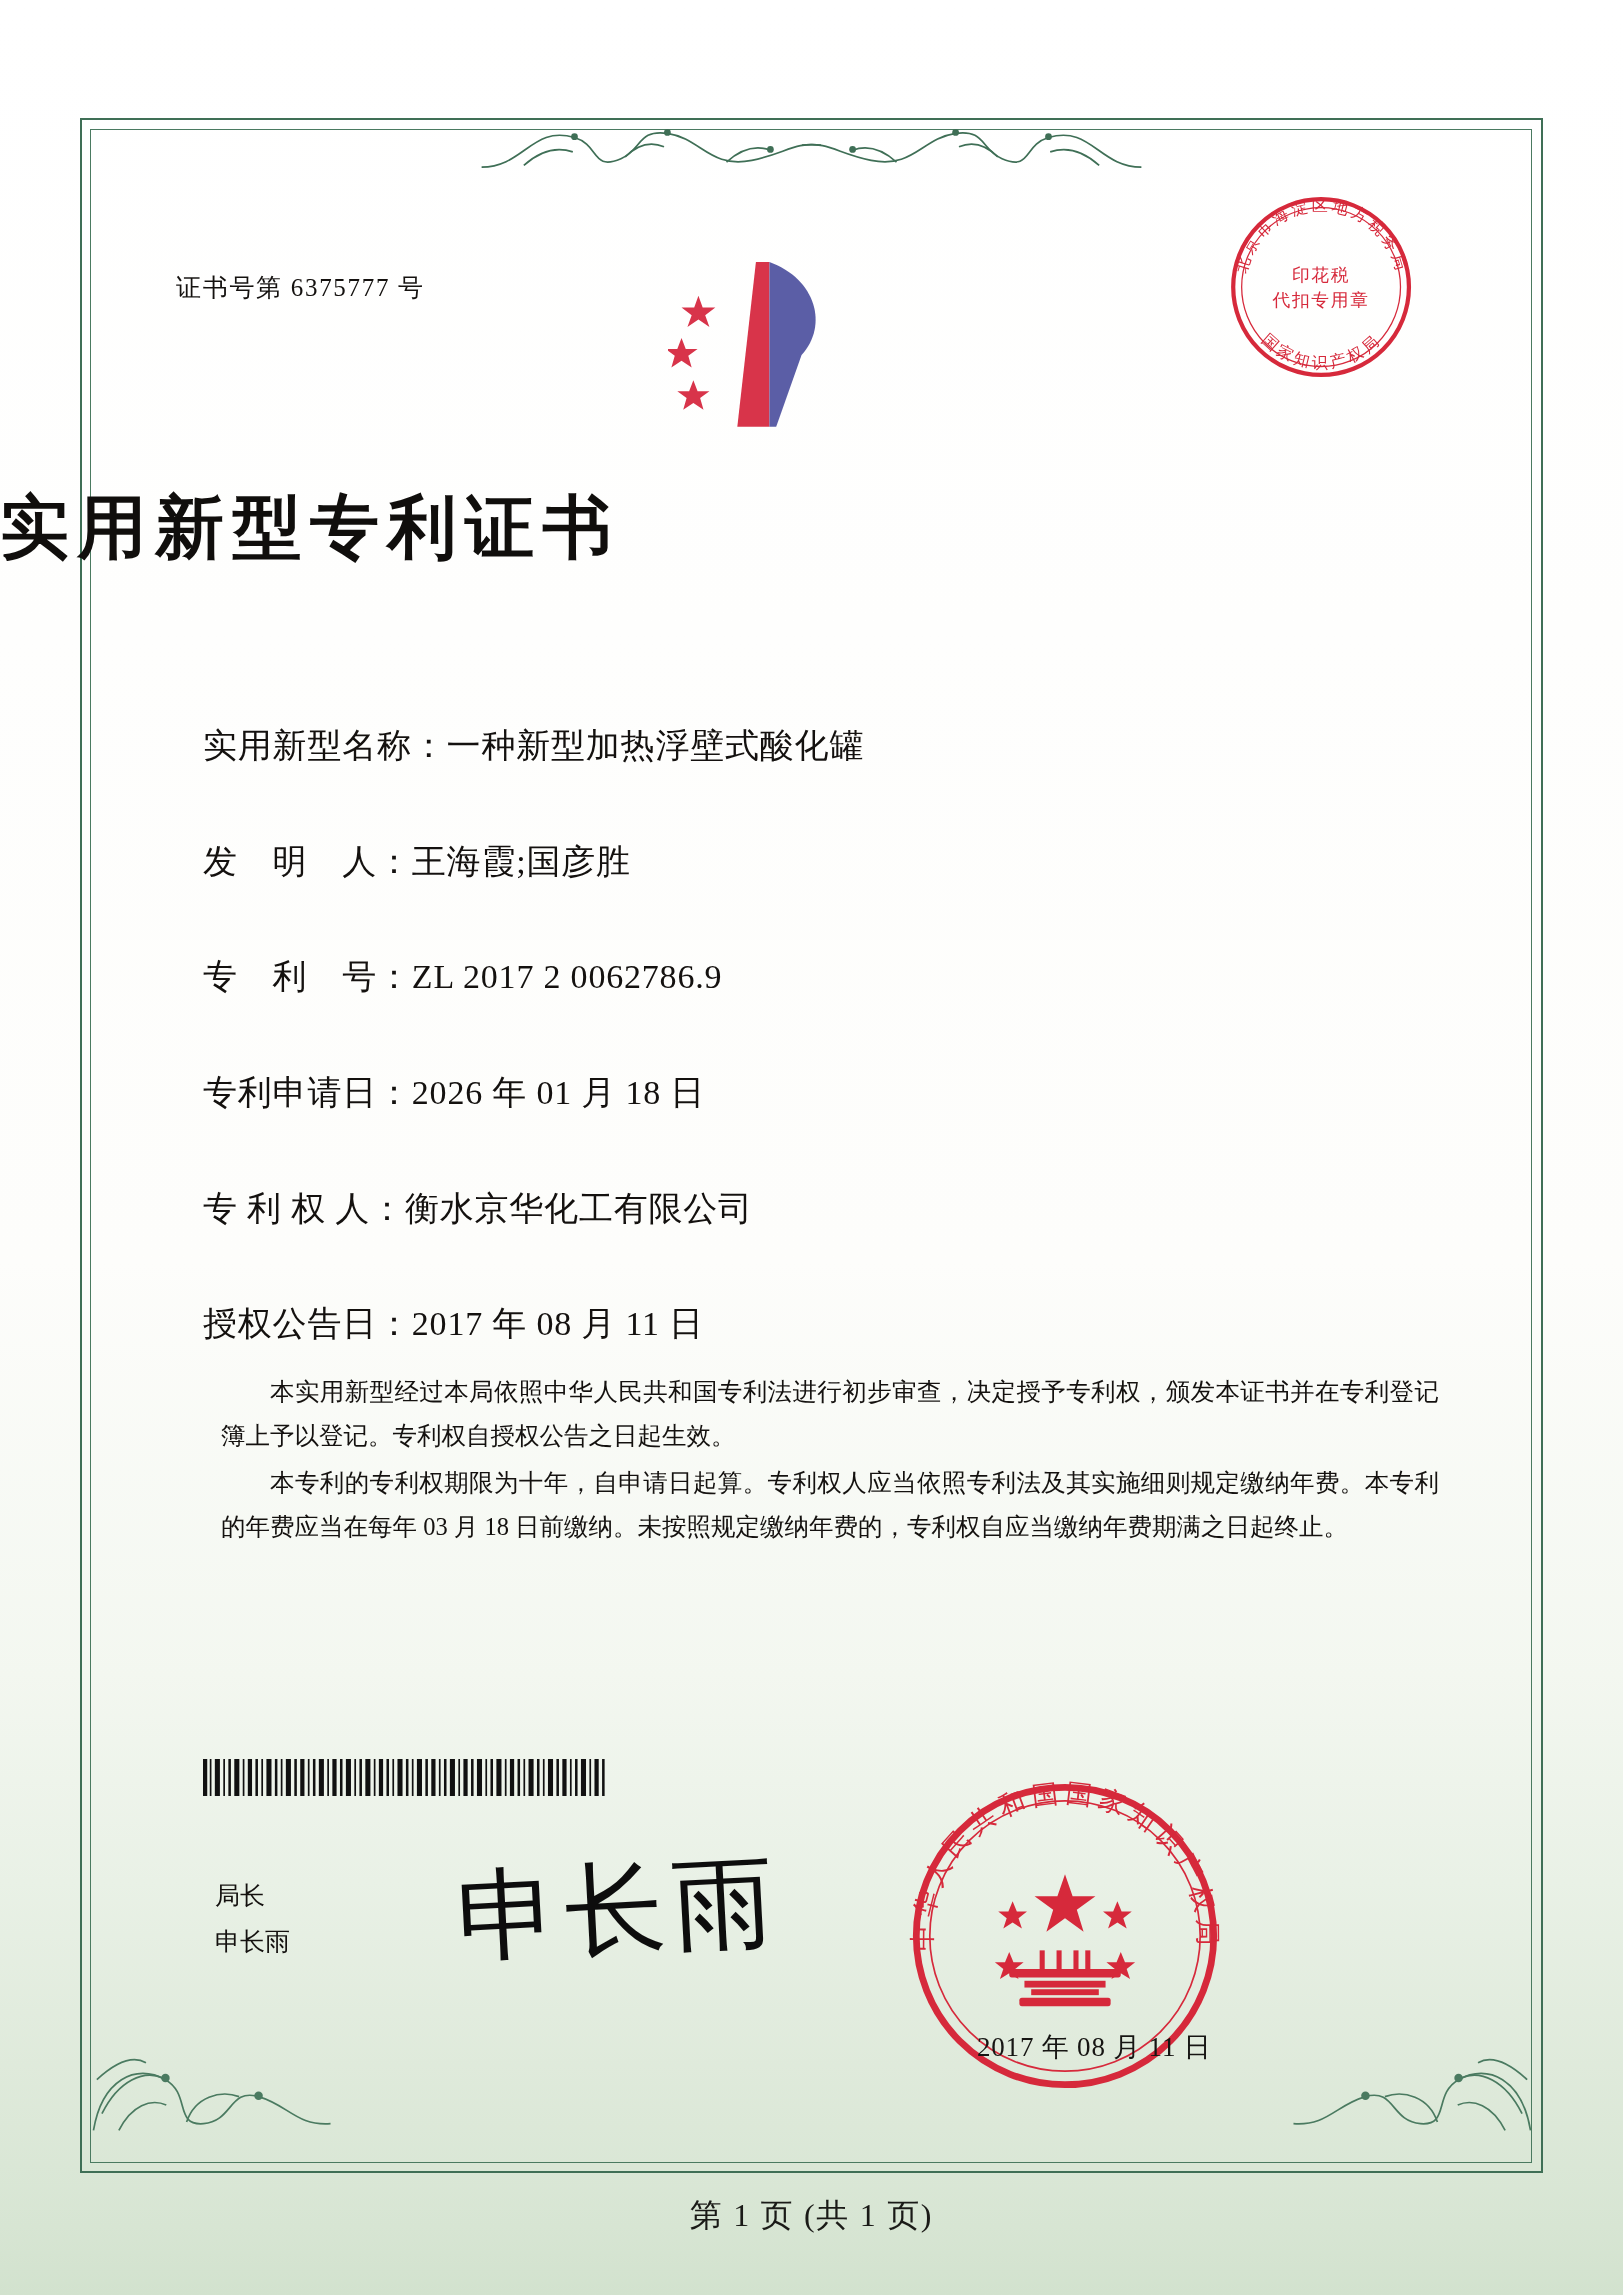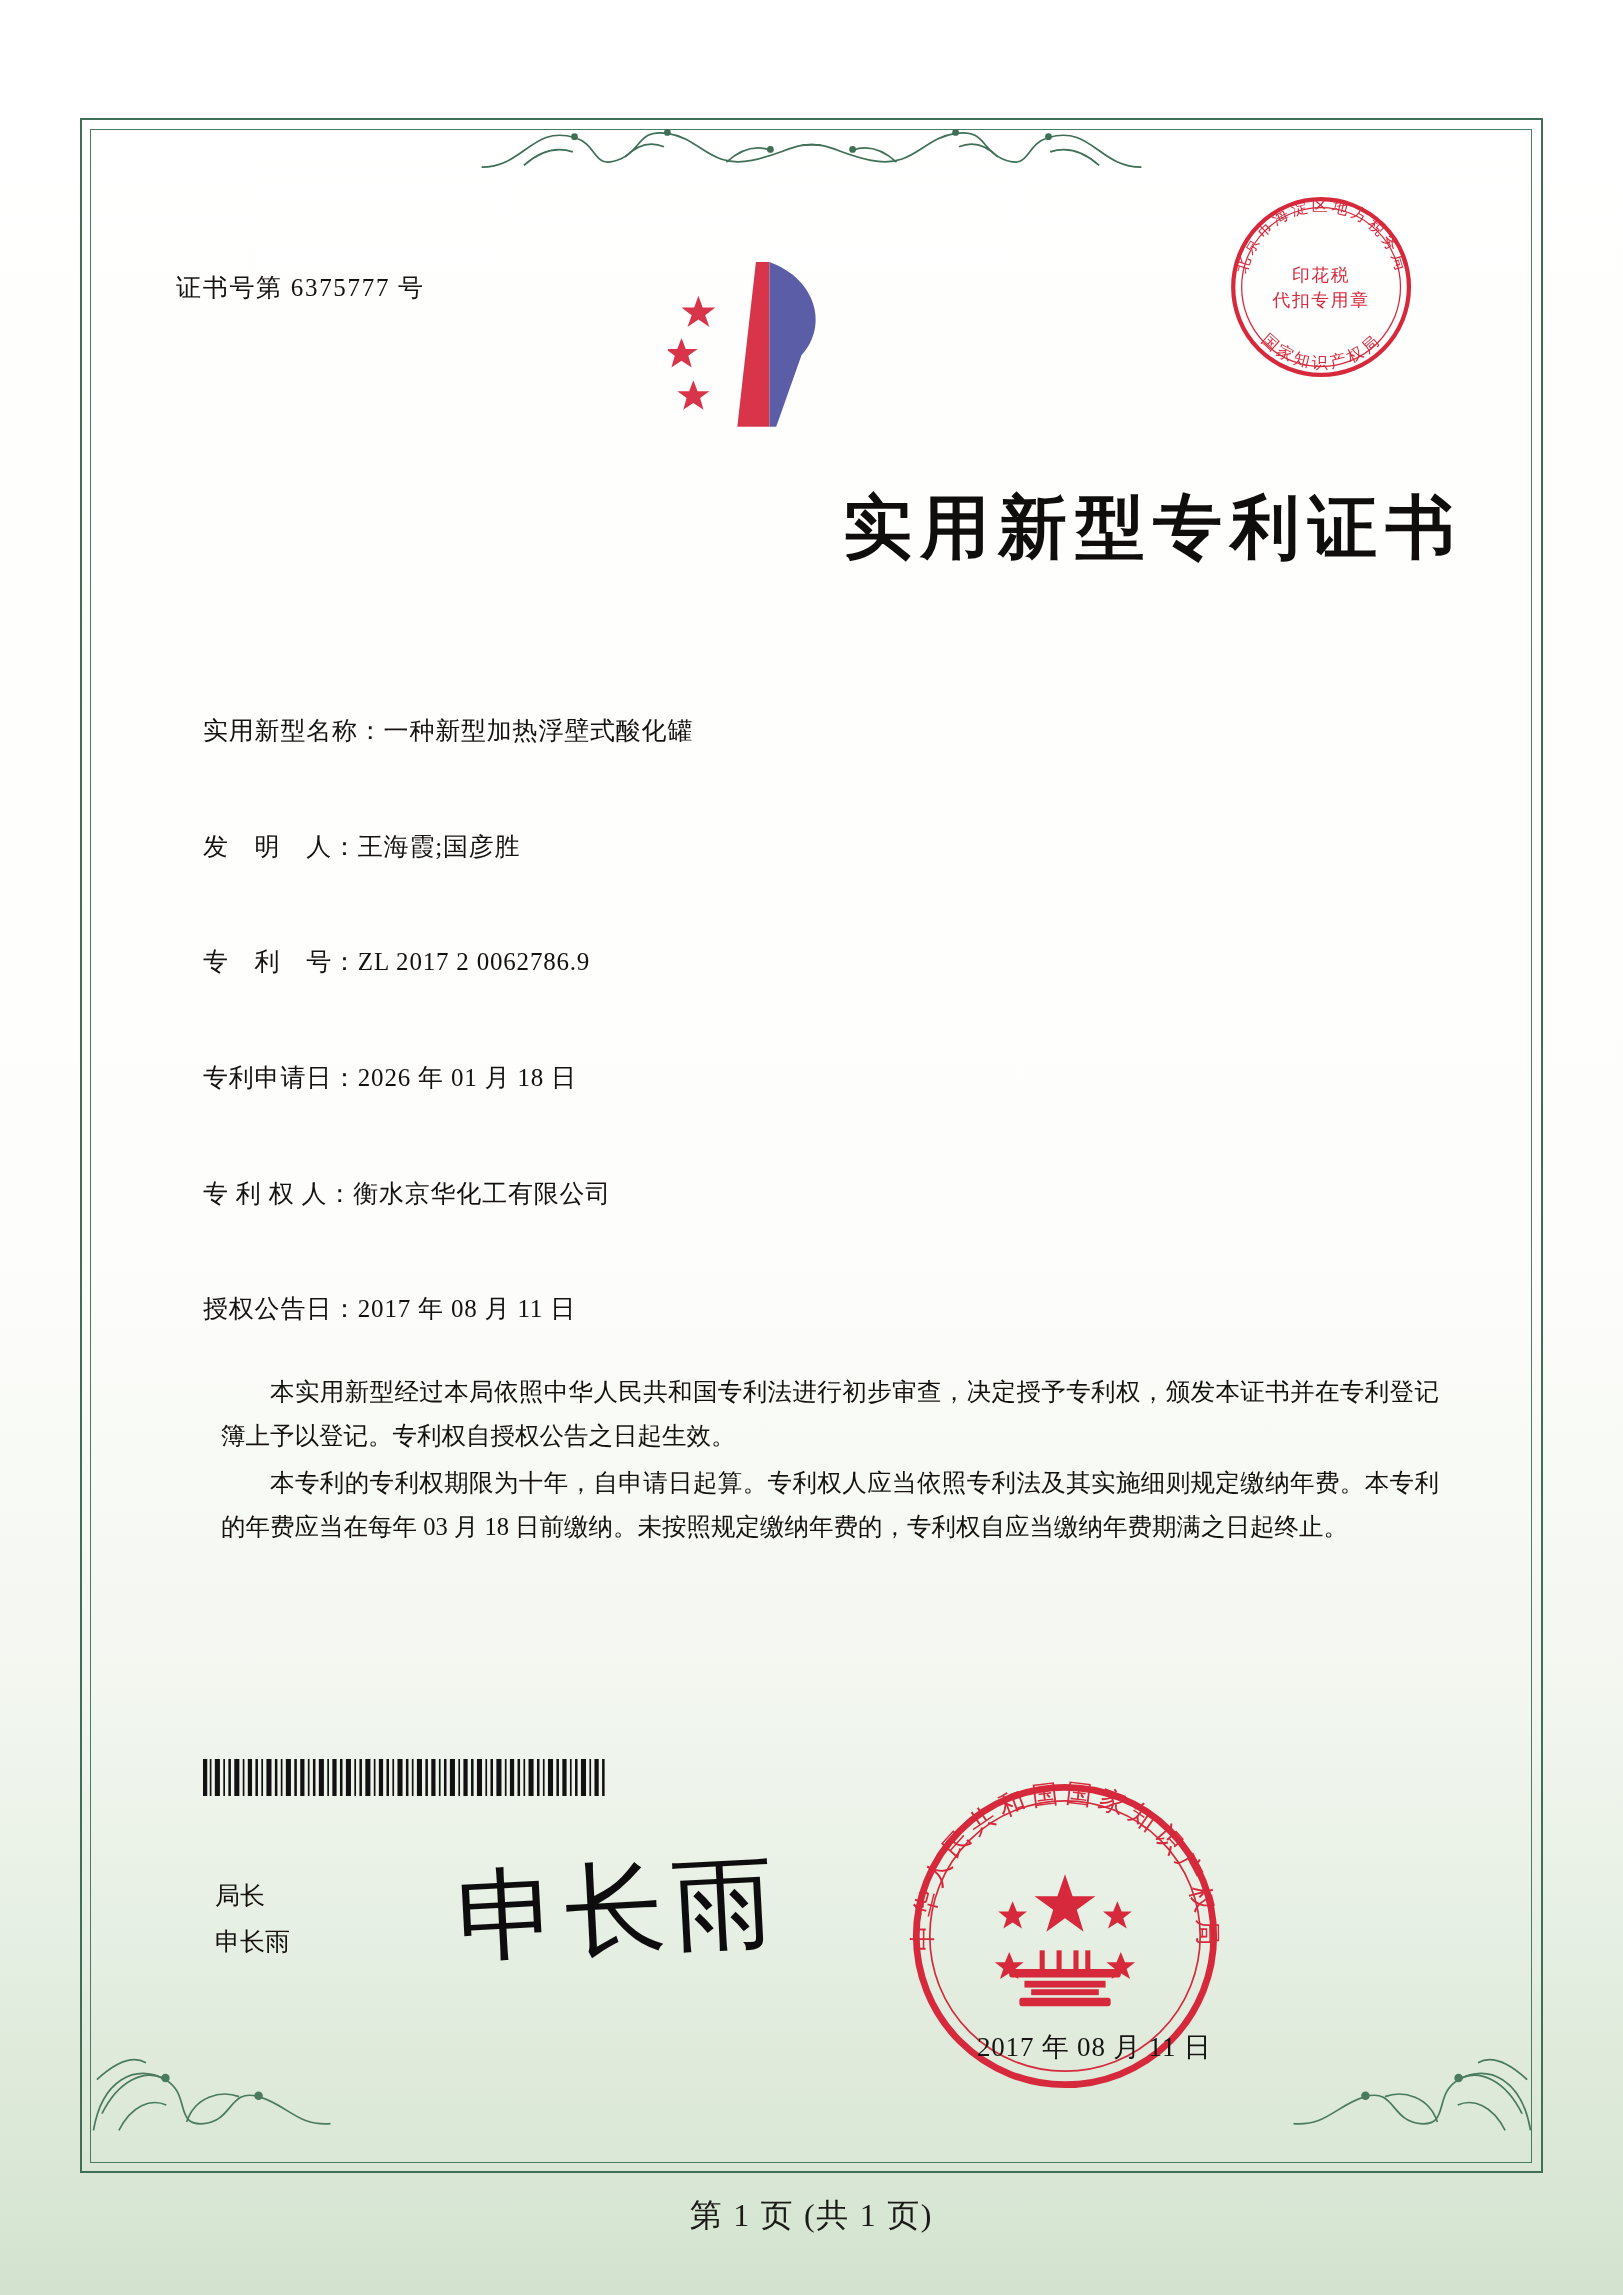--- a/index.html
+++ b/index.html
@@ -95,36 +95,37 @@
     width: 207px;
     height: 207px;
   }
 
   
   .doc-title {
     position: absolute;
     left: 0;
     top: 482px;
     width: 1463px;
-    text-align: right;
+    text-align: left;
     font-size: 69px;
     font-weight: bold;
     letter-spacing: 8.5px;
     color: #100e0c;
     font-family: "DejaVu Serif", "Liberation Serif", serif;
   }
 
   
   .field {
     position: absolute;
     left: 203px;
-    font-size: 25px;
+    font-size: 34px;
     color: #14110f;
     white-space: nowrap;
     letter-spacing: 0.8px;
+    margin-top: 9px;
   }
   .field .lbl { display: inline-block; }
   .field .val { display: inline-block; }
 
   .f1 { top: 714px; }
   .f2 { top: 830px; }
   .f3 { top: 945px; }
   .f4 { top: 1061px; }
   .f5 { top: 1177px; }
   .f6 { top: 1292px; }

